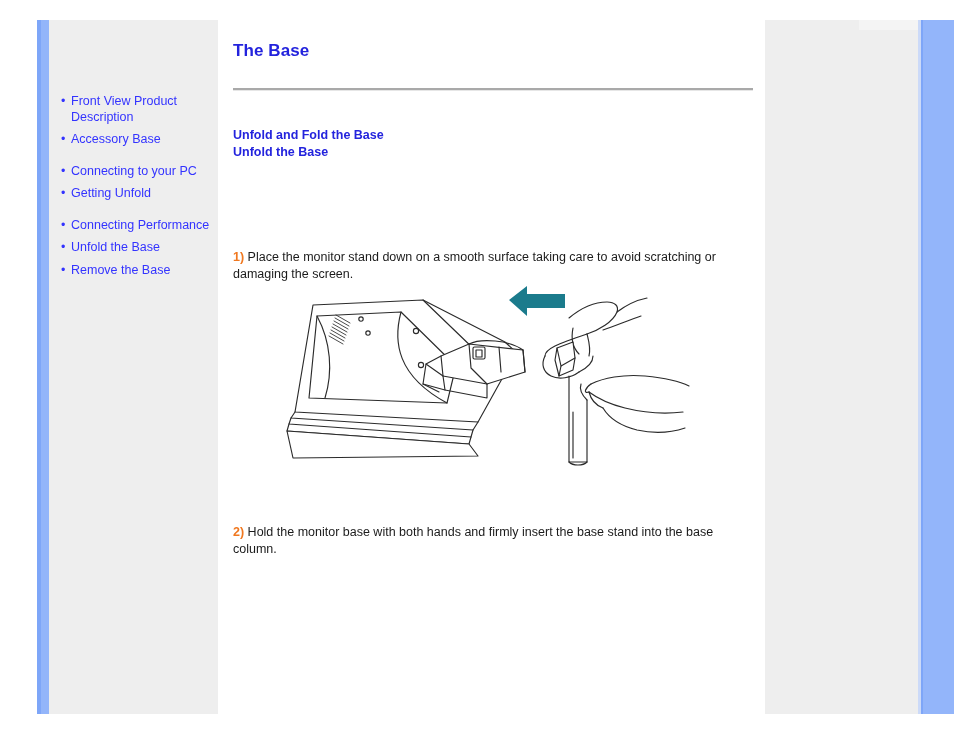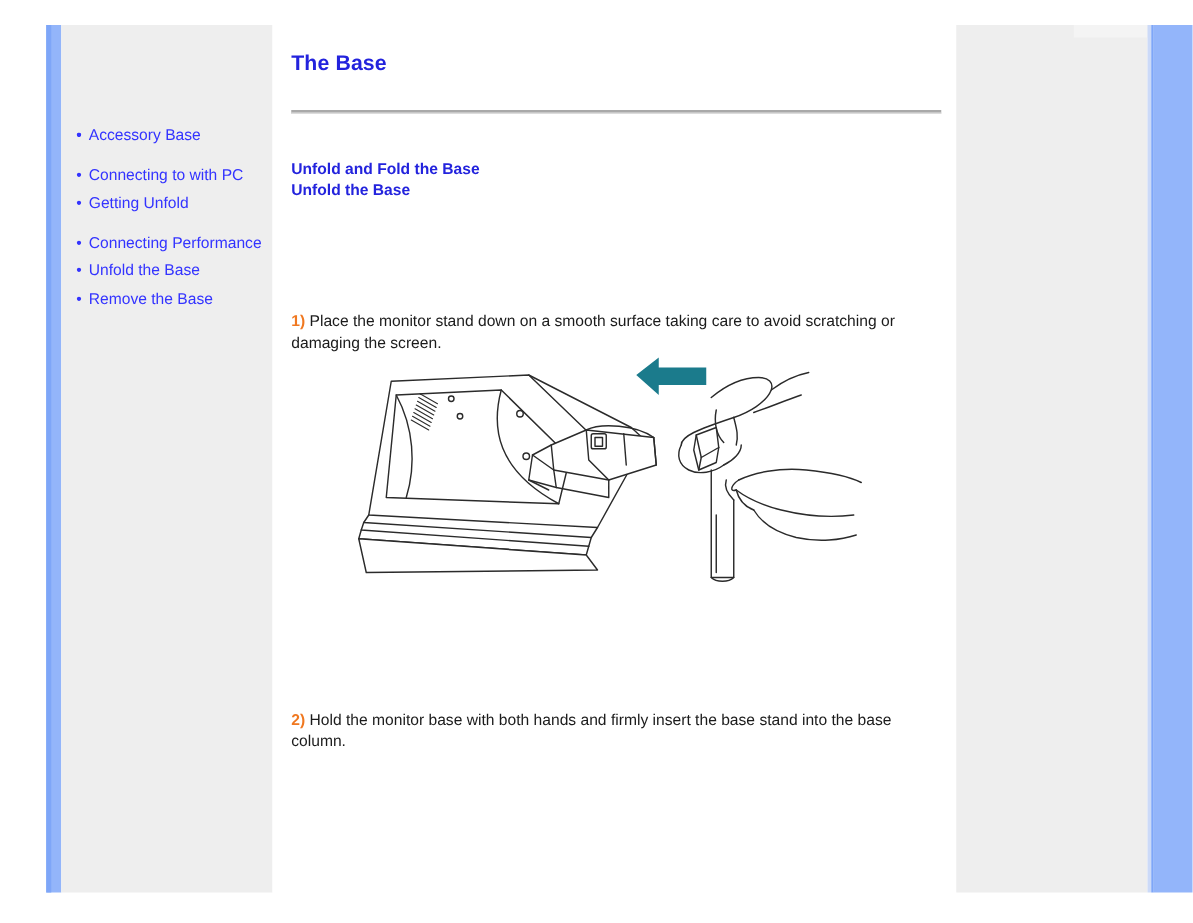--- a/index.html
+++ b/index.html
@@ -130,21 +130,21 @@
 
   .step {
     position: absolute;
     left: 15px;
     width: 492px;
     font-size: 12.5px;
     line-height: 17px;
     color: #1b1b1b;
   }
   .step.s1 { top: 216px; }
-  .step.s2 { top: 535px; }
+  .step.s2 { top: 491px; }
   .step .num {
     color: #f07820;
     font-weight: bold;
   }
 
   
   .figure {
     position: absolute;
     left: 55px;
     top: 252px;
@@ -202,31 +202,32 @@
 
   <div class="rail-left"></div>
   <div class="rail-left-hl"></div>
 
   <div class="sidebar">
     <nav class="nav">
 
       <div class="nav-group">
         <a class="nav-item" href="#">
           <span class="bullet">•</span>
+          <span>Front View Product Description</span>
         </a>
         <a class="nav-item" href="#">
           <span class="bullet">•</span>
           <span>Accessory Base</span>
         </a>
       </div>
 
       <div class="nav-group">
         <a class="nav-item" href="#">
           <span class="bullet">•</span>
-          <span>Connecting to with PC</span>
+          <span>Connecting to your PC</span>
         </a>
         <a class="nav-item" href="#">
           <span class="bullet">•</span>
           <span>Getting Unfold</span>
         </a>
       </div>
 
       <div class="nav-group">
         <a class="nav-item" href="#">
           <span class="bullet">•</span>

